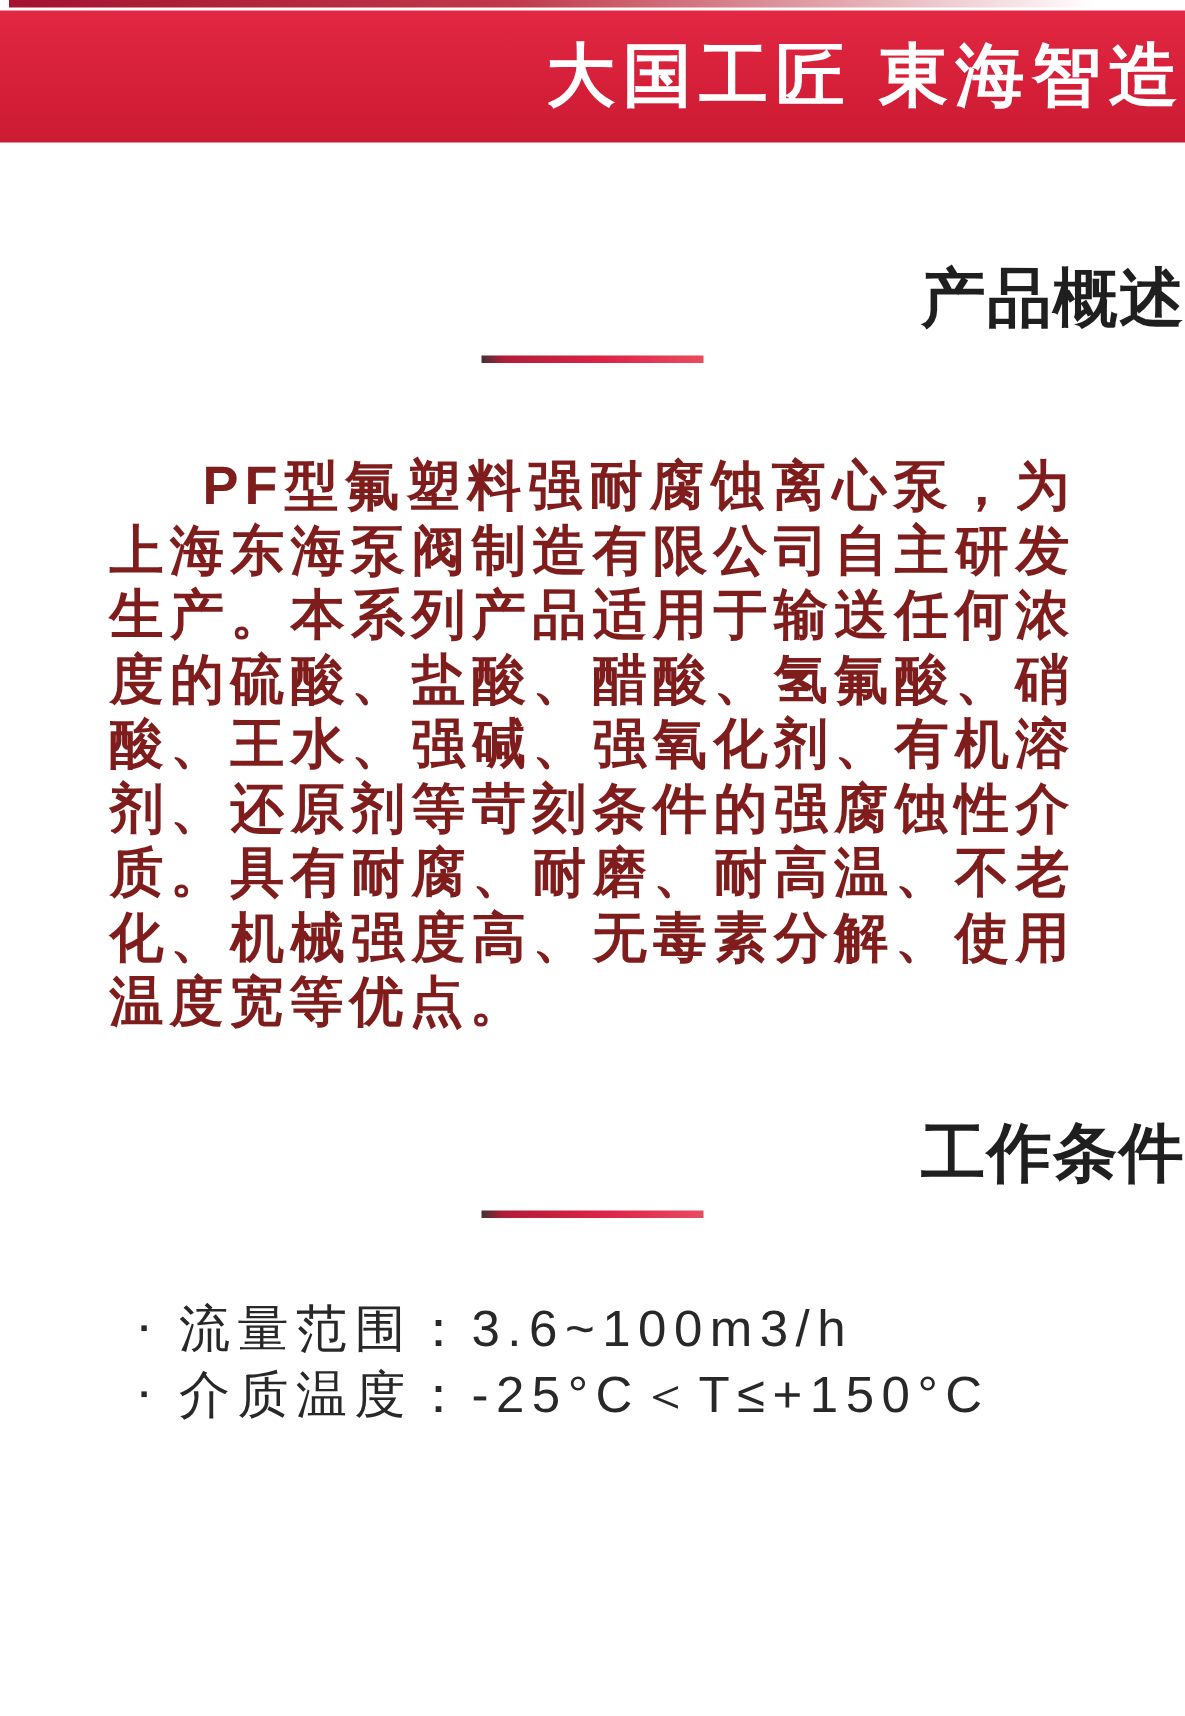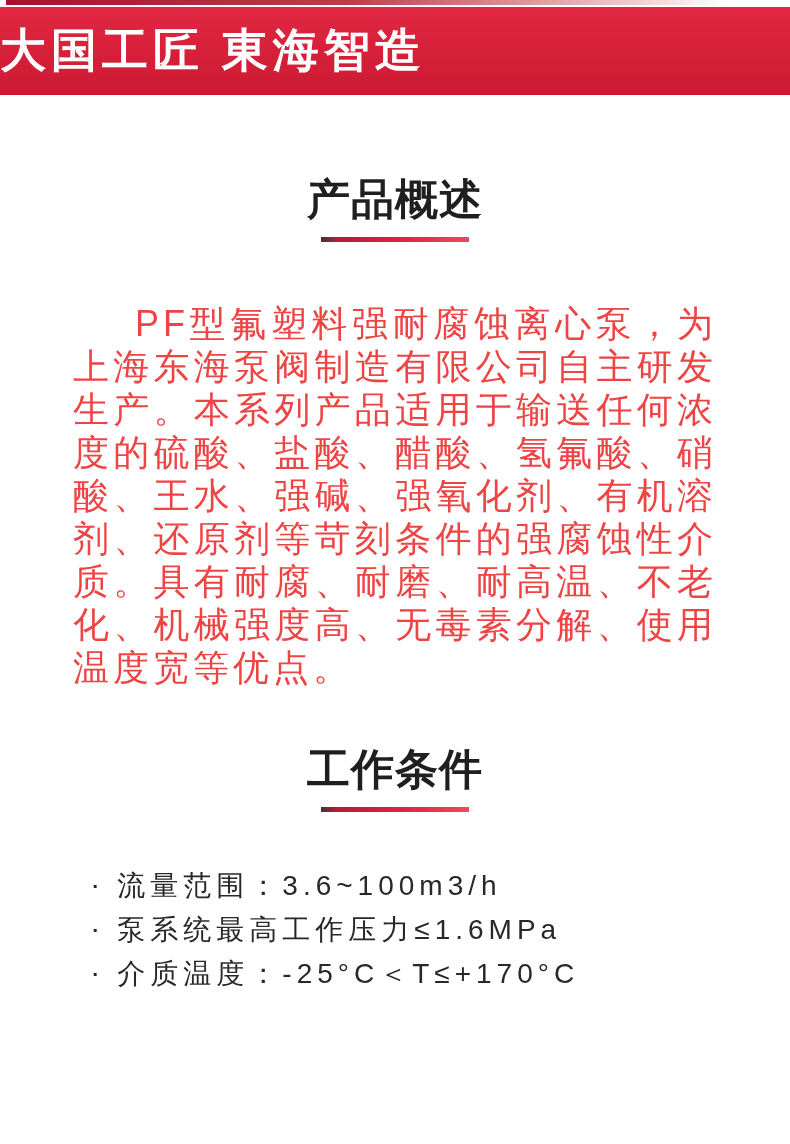--- a/index.html
+++ b/index.html
@@ -25,64 +25,65 @@
   }
 
   
   .banner {
     position: absolute;
     top: 7px; left: 0;
     width: 790px; height: 88px;
     background: linear-gradient(180deg, #e22843 0%, #d61f38 55%, #cb1b33 100%);
     display: flex;
     align-items: center;
-    justify-content: flex-start;
+    justify-content: flex-end;
   }
   .banner h1 {
     color: #ffffff;
     font-size: 46px;
     font-weight: 800;
     letter-spacing: 5px;
     white-space: nowrap;
   }
 
   .sec-title {
     margin: 0 auto;
-    text-align: center;
+    text-align: right;
     color: #1f1f1f;
     font-size: 43px;
     font-weight: 800;
     letter-spacing: 1px;
     line-height: 54px;
   }
   .sec-underline {
     width: 148px;
     height: 5px;
     margin: 11px auto 0 auto;
     background: linear-gradient(90deg, #453036 0%, #b01d38 10%, #dd2346 55%, #e94b60 100%);
   }
 
   .section-overview { position: absolute; top: 172px; left: 0; width: 790px; }
   .overview-text {
     margin: 60px auto 0 auto;
     width: 644px;
-    color: #ef4444;
+    color: #7f1d1d;
     font-size: 36px;
     line-height: 43px;
     letter-spacing: 4px;
     text-align: justify;
     text-indent: 62px;
     word-break: break-all;
+    font-weight: bold;
   }
 
   .section-conditions { position: absolute; top: 742px; left: 0; width: 790px; }
   .spec-list {
     margin: 52px 40px 0 53px;
     color: #282828;
-    font-size: 28px;
+    font-size: 34px;
     line-height: 44px;
     letter-spacing: 5px;
     word-break: break-all;
   }
   .spec-item { text-indent: 20px; }
   .spec-item .bullet {
     display: inline-block;
     font-weight: 700;
     margin-right: 10px;
     transform: scale(0.75);
@@ -104,18 +105,17 @@
     <div class="sec-underline"></div>
     <p class="overview-text">PF型氟塑料强耐腐蚀离心泵，为上海东海泵阀制造有限公司自主研发生产。本系列产品适用于输送任何浓度的硫酸、盐酸、醋酸、氢氟酸、硝酸、王水、强碱、强氧化剂、有机溶剂、还原剂等苛刻条件的强腐蚀性介质。具有耐腐、耐磨、耐高温、不老化、机械强度高、无毒素分解、使用温度宽等优点。</p>
   </section>
 
   <section class="section-conditions">
     <h2 class="sec-title">工作条件</h2>
     <div class="sec-underline"></div>
 
     <div class="spec-list">
       <div class="spec-item"><span class="bullet">·</span><span>流量范围：3.6~100m3/h</span></div>
-      <div class="spec-item"><span class="bullet">·</span><span>泵系统最高工作压力≤1.6MPa</span></div>
-      <div class="spec-item"><span class="bullet">·</span><span>介质温度：-25°C＜T≤+170°C</span></div>
+      <div class="spec-item"><span class="bullet">·</span><span>介质温度：-25°C＜T≤+150°C</span></div>
     </div>
   </section>
 
 </div>
 
 </body></html>

